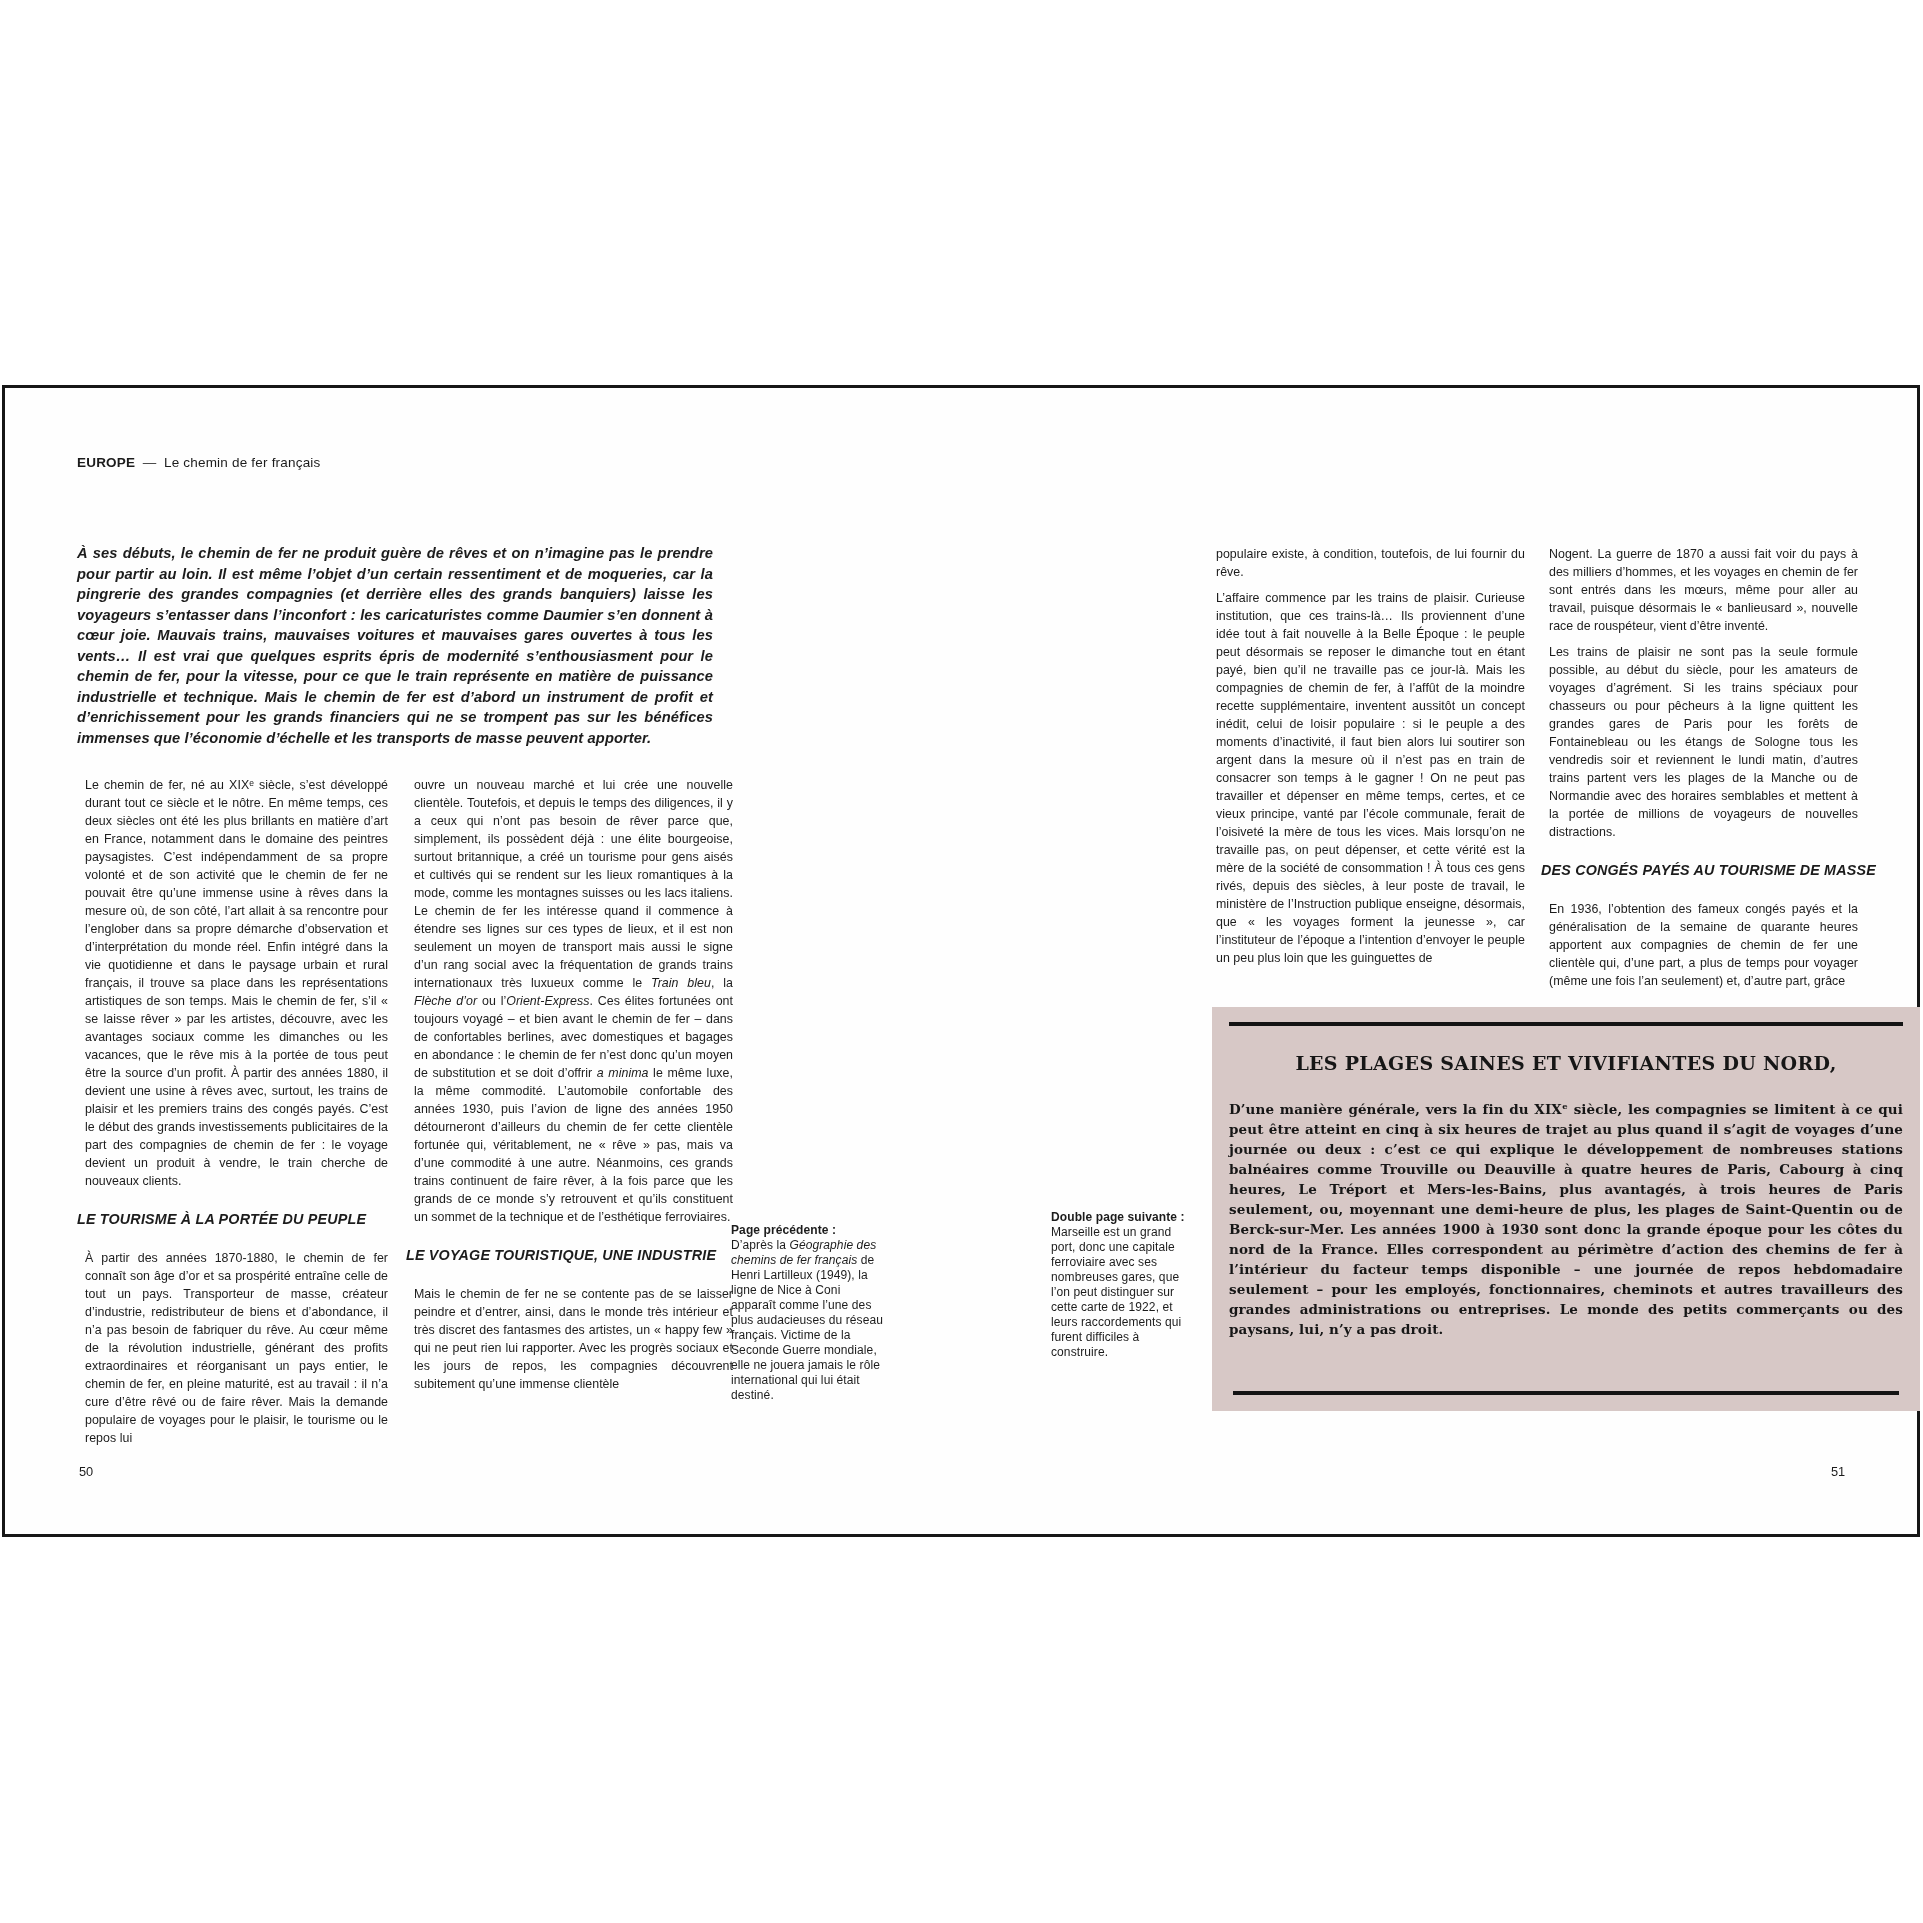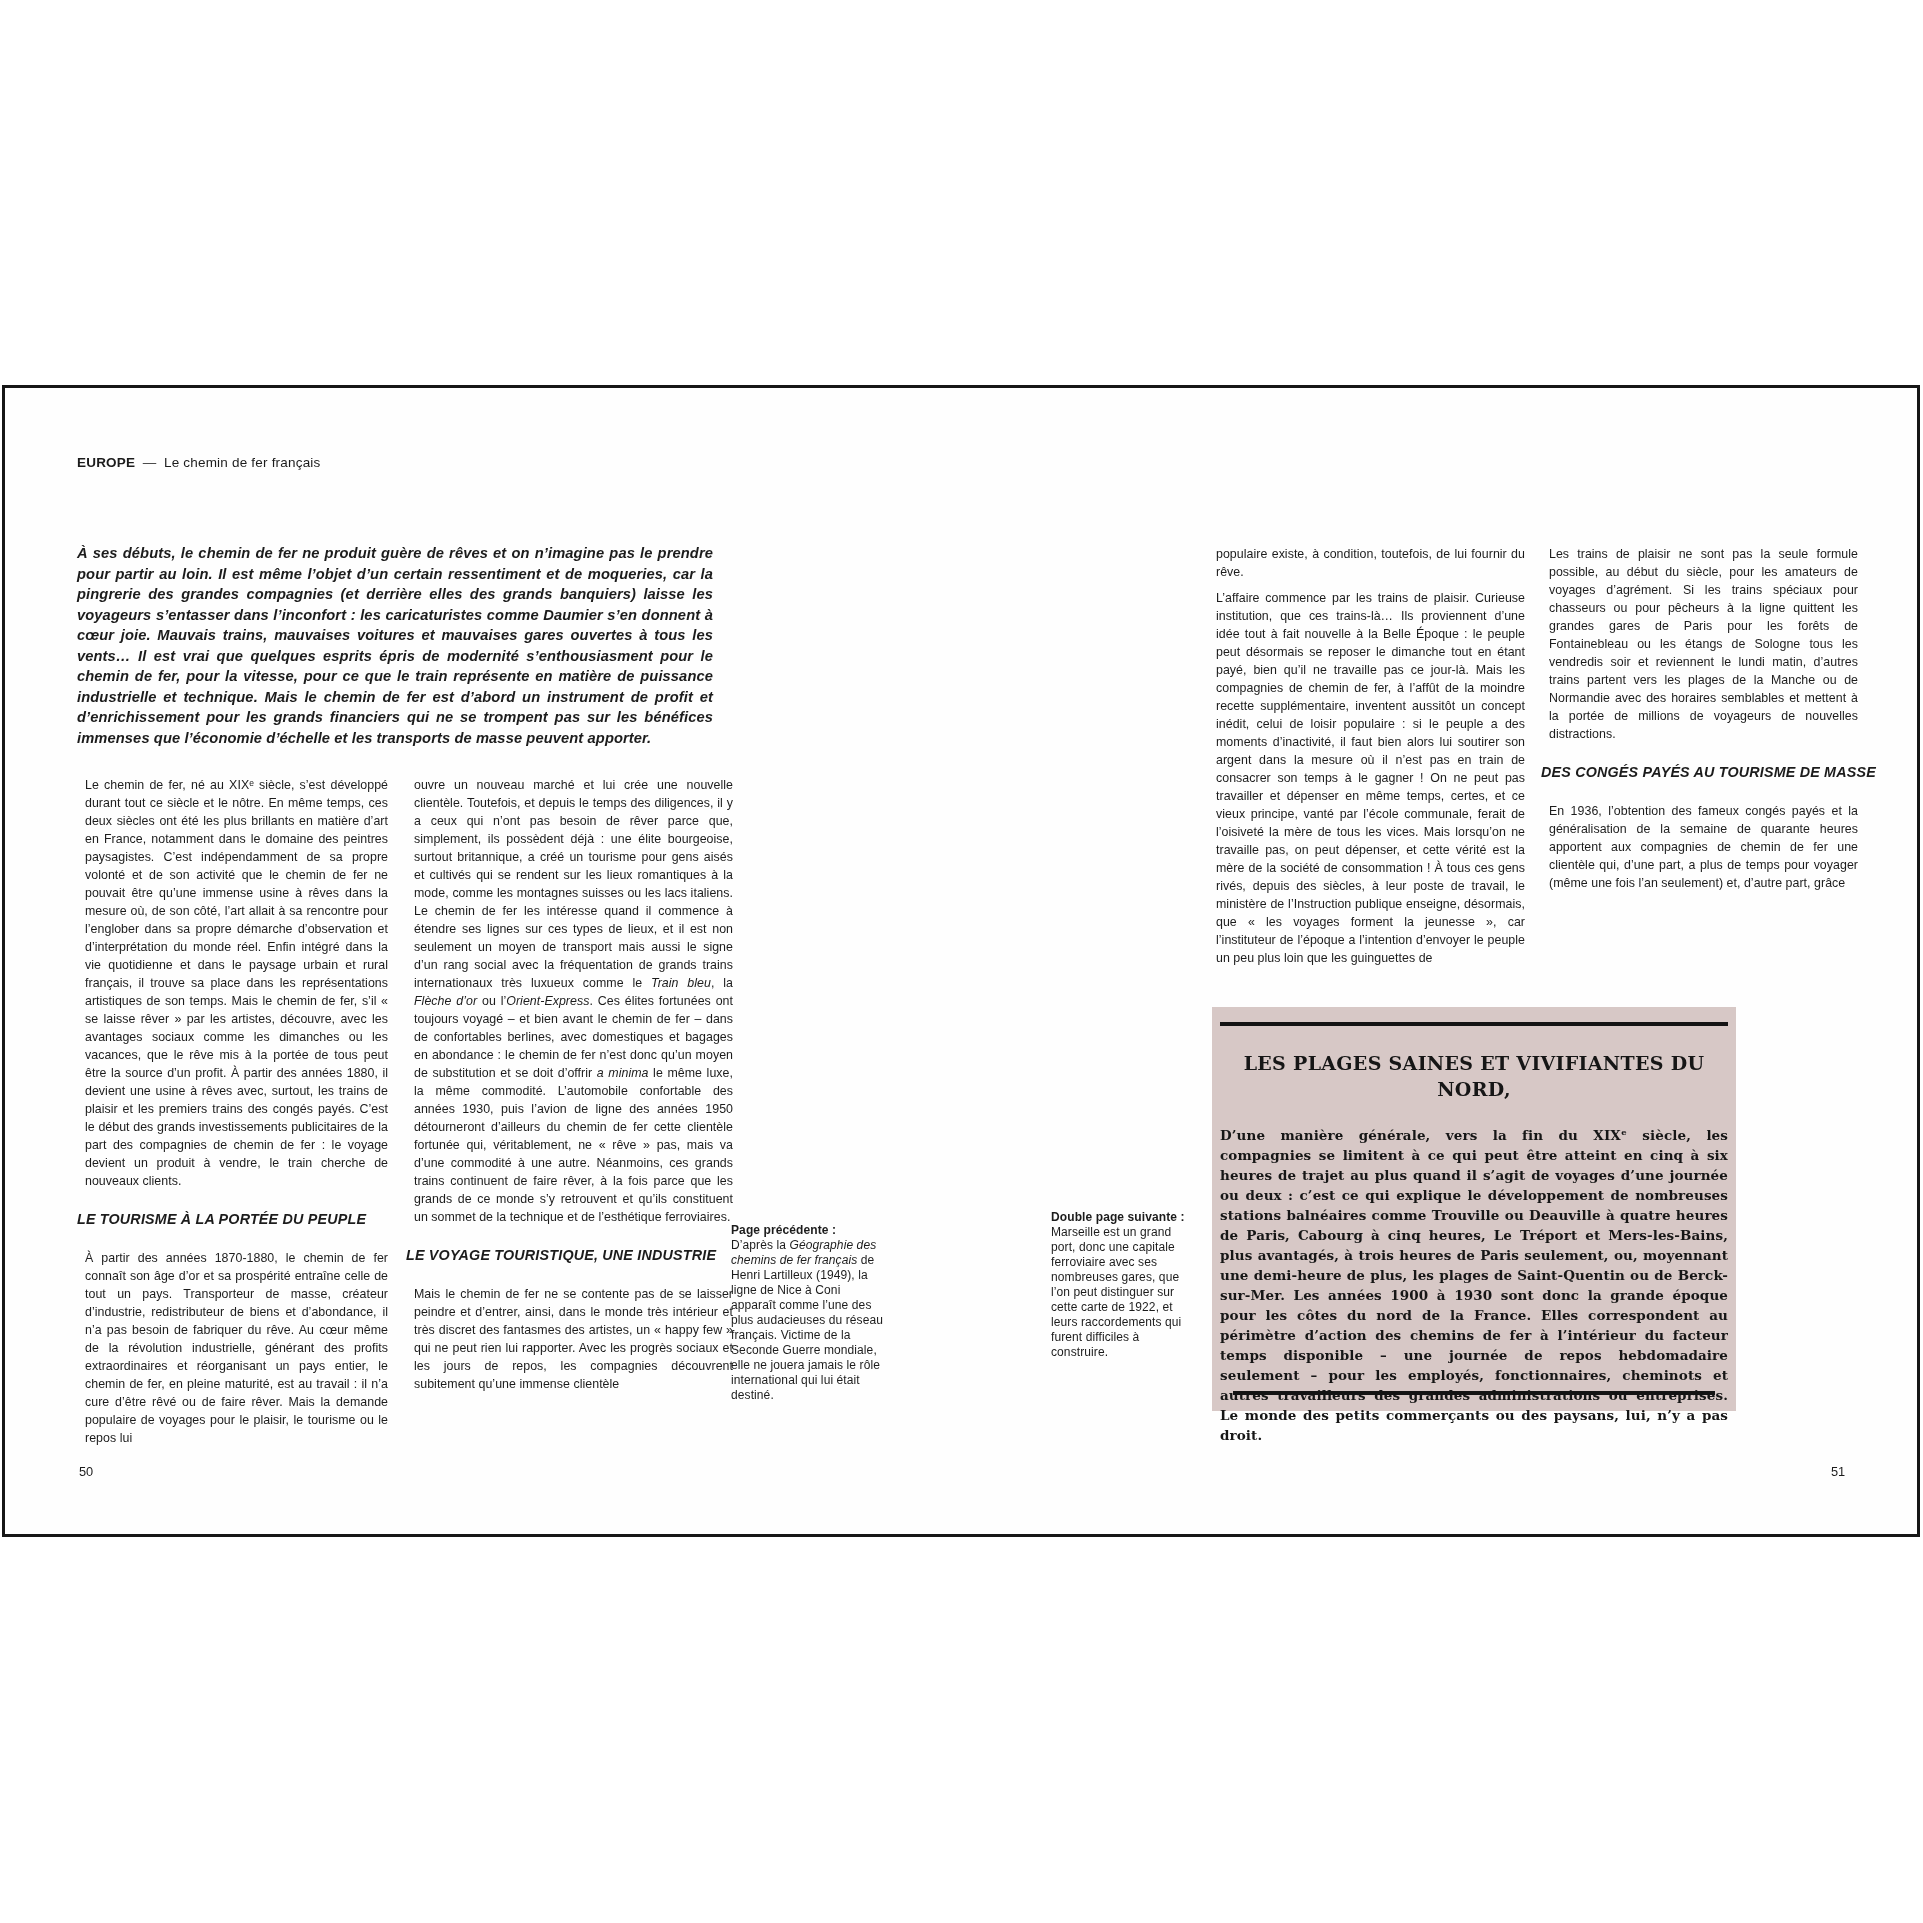--- a/index.html
+++ b/index.html
@@ -37,22 +37,22 @@
   .col-l2 { left:406px;  top:768px; width:335px; }
   .col-r1 { left:1208px; top:537px;  width:325px; }
   .col-r2 { left:1541px; top:537px;  width:325px; }
   .caption {
     position:absolute; font-size:12px; line-height:15px; letter-spacing:0.1px;
   }
   .caption .cap-label { font-weight:bold; display:block; }
   .cap-prev { left:731px;  top:1223px; width:154px; }
   .cap-next { left:1051px; top:1210px; width:134px; }
   .feature {
-    position:absolute; left:1212px; top:1007px; width:524px; height:404px;
-    box-sizing:border-box; background:#d7c8c6; padding:15px 8px;
+    position:absolute; left:1212px; top:1007px; width:708px; height:404px;
+    box-sizing:border-box; background:#d7c8c6; padding:15px 17px;
     font-family:"DejaVu Serif", serif; color:#161616;
   }
   .feature .rule { height:3.8px; background:#141414; }
   .feature .rule-bottom { position:absolute; left:21px; right:21px; bottom:16.5px; }
   .feature-title {
     text-align:center; font-weight:bold; font-size:19px; line-height:25.6px;
     letter-spacing:0.3px; margin-top:25.6px;
   }
   .feature-body {
     font-weight:bold; font-size:13.5px; line-height:20px;
@@ -95,20 +95,21 @@
   <span class="cap-label">Double page suivante :</span>
   <span>Marseille est un grand port, donc une capitale ferroviaire avec ses nombreuses gares, que l’on peut distinguer sur cette carte de 1922, et leurs raccordements qui furent difficiles à construire.</span>
 </div>
 
 <div class="col col-r1">
   <p>populaire existe, à condition, toutefois, de lui fournir du rêve.</p>
   <p>L’affaire commence par les trains de plaisir. Curieuse institution, que ces trains-là… Ils proviennent d’une idée tout à fait nouvelle à la Belle Époque : le peuple peut désormais se reposer le dimanche tout en étant payé, bien qu’il ne travaille pas ce jour-là. Mais les compagnies de chemin de fer, à l’affût de la moindre recette supplémentaire, inventent aussitôt un concept inédit, celui de loisir populaire : si le peuple a des moments d’inactivité, il faut bien alors lui soutirer son argent dans la mesure où il n’est pas en train de consacrer son temps à le gagner ! On ne peut pas travailler et dépenser en même temps, certes, et ce vieux principe, vanté par l’école communale, ferait de l’oisiveté la mère de tous les vices. Mais lorsqu’on ne travaille pas, on peut dépenser, et cette vérité est la mère de la société de consommation ! À tous ces gens rivés, depuis des siècles, à leur poste de travail, le ministère de l’Instruction publique enseigne, désormais, que « les voyages forment la jeunesse », car l’instituteur de l’époque a l’intention d’envoyer le peuple un peu plus loin que les guinguettes de</p>
 </div>
 
 <div class="col col-r2">
+  <p>Nogent. La guerre de 1870 a aussi fait voir du pays à des milliers d’hommes, et les voyages en chemin de fer sont entrés dans les mœurs, même pour aller au travail, puisque désormais le « banlieusard », nouvelle race de rouspéteur, vient d’être inventé.</p>
   <p>Les trains de plaisir ne sont pas la seule formule possible, au début du siècle, pour les amateurs de voyages d’agrément. Si les trains spéciaux pour chasseurs ou pour pêcheurs à la ligne quittent les grandes gares de Paris pour les forêts de Fontainebleau ou les étangs de Sologne tous les vendredis soir et reviennent le lundi matin, d’autres trains partent vers les plages de la Manche ou de Normandie avec des horaires semblables et mettent à la portée de millions de voyageurs de nouvelles distractions.</p>
   <div class="colhead">DES CONGÉS PAYÉS AU TOURISME DE MASSE</div>
   <p>En 1936, l’obtention des fameux congés payés et la généralisation de la semaine de quarante heures apportent aux compagnies de chemin de fer une clientèle qui, d’une part, a plus de temps pour voyager (même une fois l’an seulement) et, d’autre part, grâce</p>
 </div>
 
 <div class="feature">
   <div class="rule"></div>
   <div class="feature-title">
     <div>LES PLAGES SAINES ET VIVIFIANTES DU NORD,</div>
   </div>

